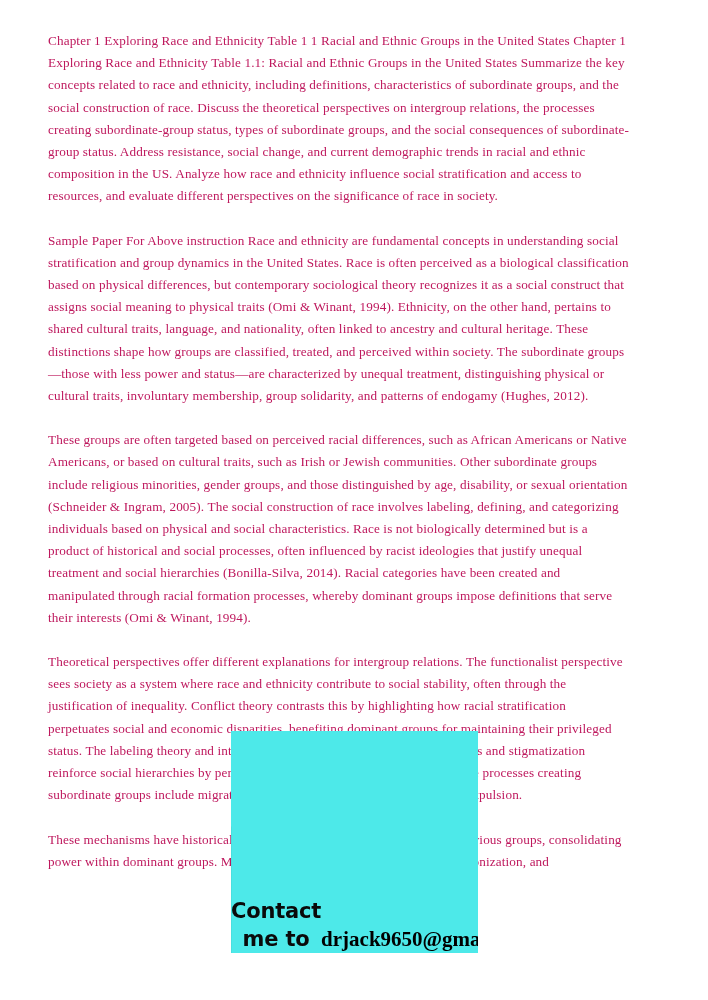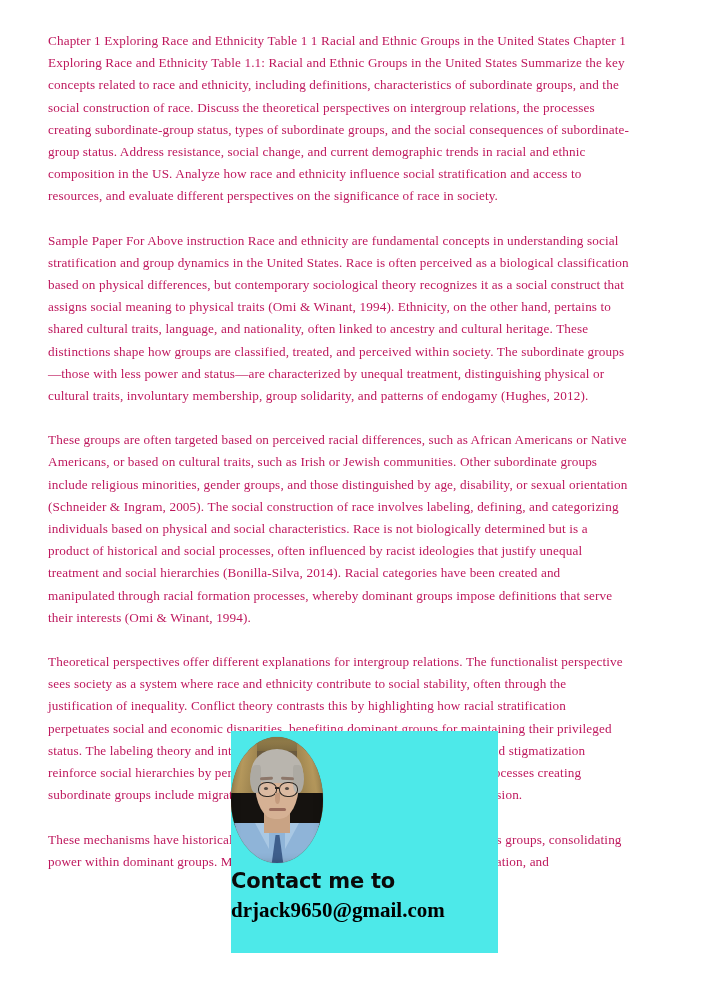--- a/index.html
+++ b/index.html
@@ -38,26 +38,26 @@
     margin: 0 0 22px 0;
     white-space: pre-wrap;
   }
   .para:last-child { margin-bottom: 0; }
 
   
   #promo-card {
     position: absolute;
     left: 231px;
     top: 731px;
-    width: 267px;
+    width: 247px;
     height: 222px;
     background: #4de9e9;
     display: flex;
-    flex-direction: column;
-    align-items: flex-start;
+    flex-direction: row;
+    align-items: flex-end;
     z-index: 20;
     overflow: hidden;
   }
 
   #promo-photo {
     position: relative;
     width: 92px;
     height: 126px;
     margin-top: 6px;
     border-radius: 50% / 50%;

